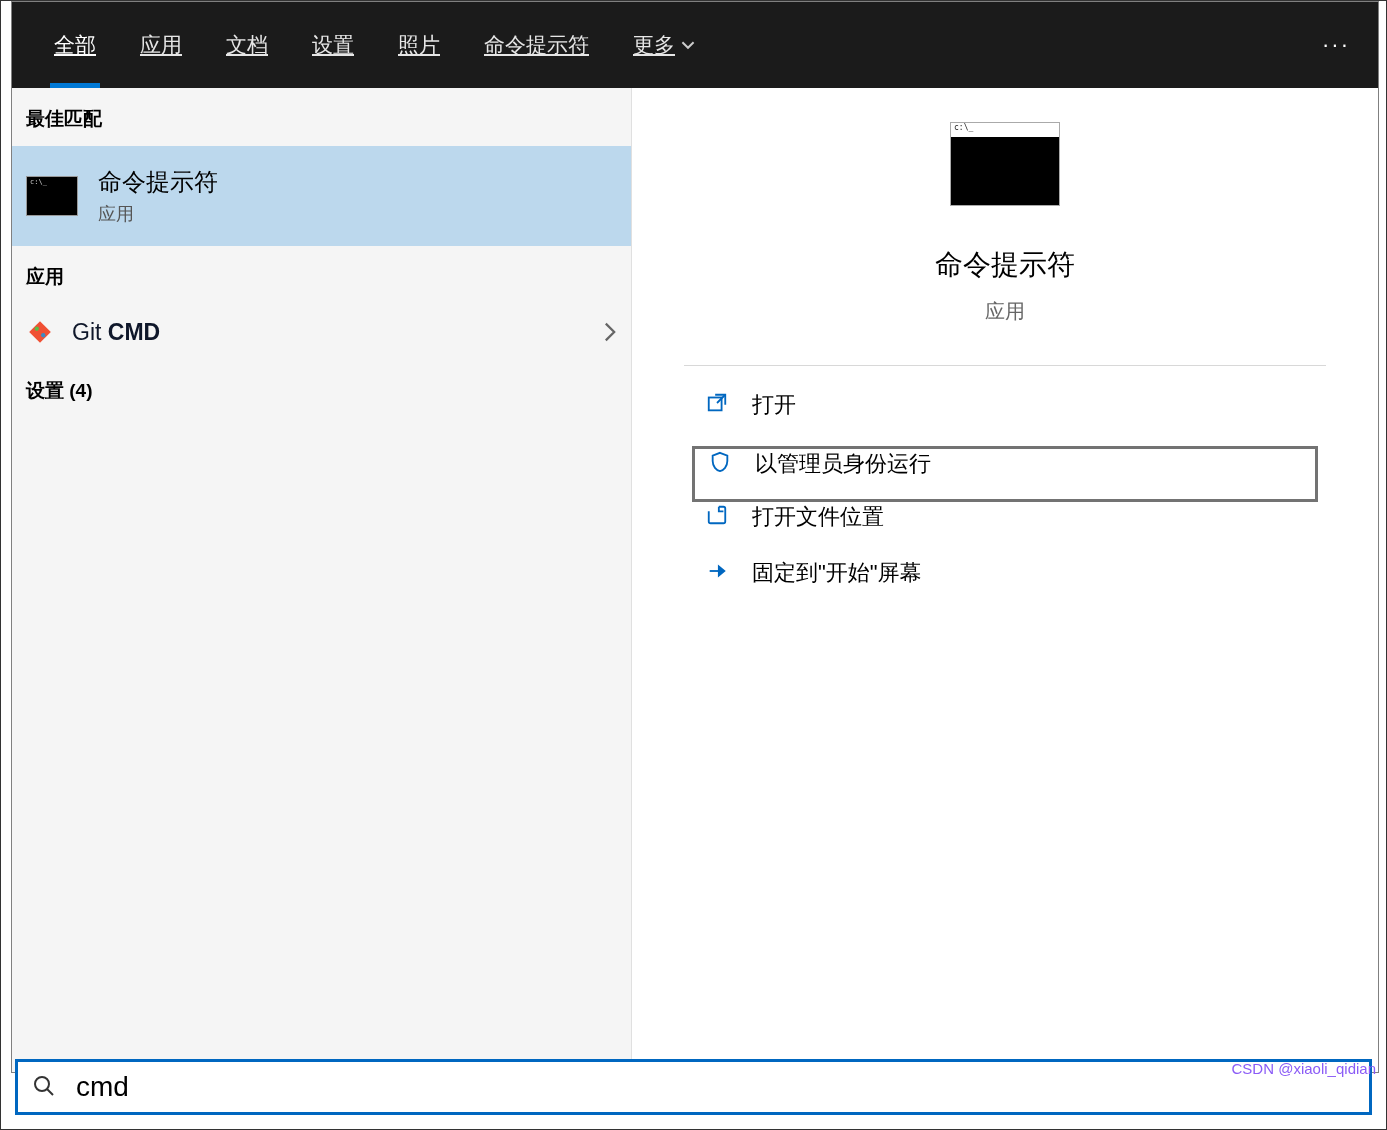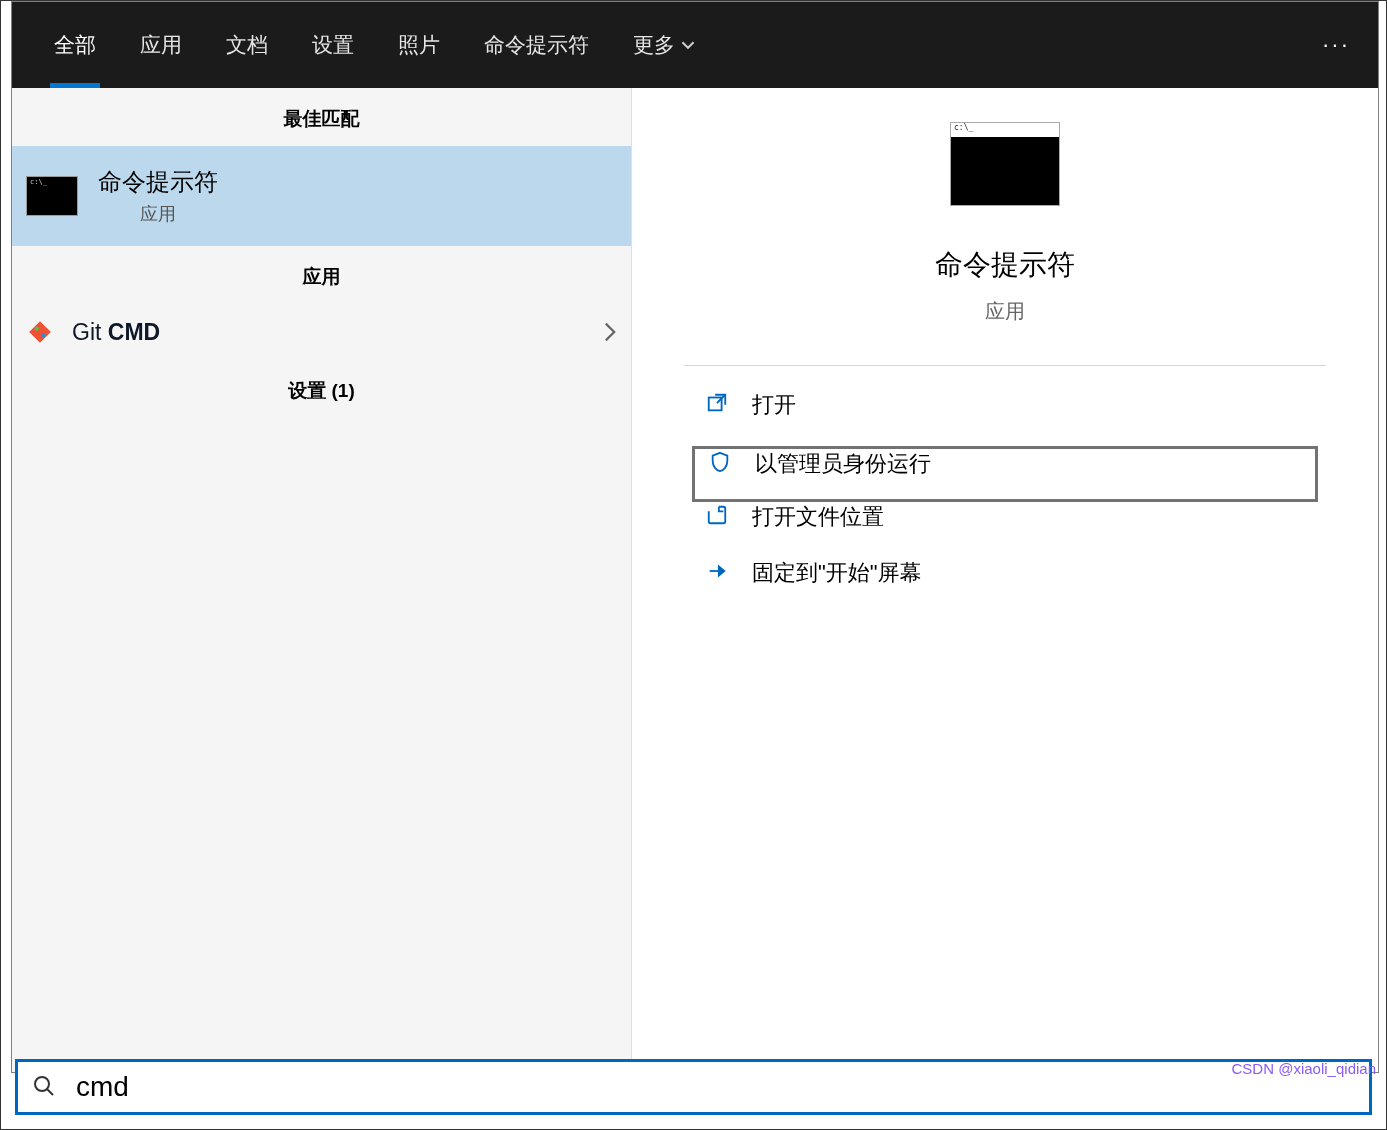--- a/index.html
+++ b/index.html
@@ -1,26 +1,26 @@
 <!DOCTYPE html>
 <html><head>
 <meta charset="utf-8">
 <style>
   * { box-sizing: border-box; margin: 0; padding: 0; }
   html, body { width: 1387px; height: 1130px; font-family: "Microsoft YaHei", "Segoe UI", sans-serif; background: #fff; }
   .frame { position: relative; width: 1387px; height: 1130px; border: 1px solid #333; background: #fff; }
   .panel { position: absolute; left: 10px; top: 0; width: 1368px; height: 1072px; background: #fff; border: 1px solid #808080; }
   .tabs { display: flex; align-items: center; height: 86px; background: #1b1b1b; color: #fff; padding: 0 20px; position: relative; }
-  .tab { font-size: 21px; padding: 16px 22px; height: 100%; display: flex; align-items: center; cursor: pointer; color: #e6e6e6; }
+  .tab { font-size: 21px; padding: 16px 22px; height: 100%; display: flex; align-items: center; cursor: pointer; color: #e6e6e6; text-decoration: underline; }
   .tab.active { color: #fff; position: relative; }
   .tab.active::after { content: ""; position: absolute; left: 18px; right: 18px; bottom: 0; height: 5px; background: #0078d4; }
   .tab .chev { margin-left: 6px; }
   .more-dots { position: absolute; right: 28px; top: 50%; transform: translateY(-50%); font-size: 22px; color: #fff; letter-spacing: 2px; cursor: pointer; }
   .body { display: flex; height: calc(100% - 86px); }
-  .left { width: 620px; background: #f5f5f5; border-right: 1px solid #e0e0e0; text-align: center; }
+  .left { width: 620px; background: #f5f5f5; border-right: 1px solid #e0e0e0; }
   .section-header { font-size: 19px; font-weight: 700; padding: 18px 14px 14px; color: #000; }
   .result { display: flex; align-items: center; padding: 10px 14px; height: 100px; }
   .result.selected { background: #bcd8ed; }
   .result-icon { width: 52px; height: 40px; background: #000; border: 1px solid #999; margin-right: 20px; position: relative; }
   .result-icon::before { content: "c:\\_"; position: absolute; top: 1px; left: 3px; color: #ccc; font-size: 7px; font-family: monospace; }
   .result-text .title { font-size: 24px; color: #000; }
   .result-text .sub { font-size: 18px; color: #555; margin-top: 4px; }
   .list-item { display: flex; align-items: center; padding: 0 14px; height: 56px; font-size: 23px; color: #0f172a; justify-content: space-between; cursor: pointer; }
   .list-item .label { display: flex; align-items: center; }
   .git-icon { width: 28px; height: 28px; margin-right: 18px; display: inline-flex; align-items: center; justify-content: center; }
@@ -91,21 +91,21 @@
             </span>
             <span>Git <b>CMD</b></span>
           </span>
           <span class="chev-right">
             <svg width="14" height="20" viewBox="0 0 10 14">
                 <path d="M2 1 L8 7 L2 13" stroke="#666" stroke-width="1.6" fill="none"></path>
               </svg>
           </span>
         </div>
 
-        <div class="section-header">设置 (1)</div>
+        <div class="section-header">设置 (4)</div>
       </div>
 
       <div class="right">
         <div class="preview-icon"></div>
         <div class="preview-title">命令提示符</div>
         <div class="preview-sub">应用</div>
         <div class="divider"></div>
 
         <div class="actions">
           <div class="action">

